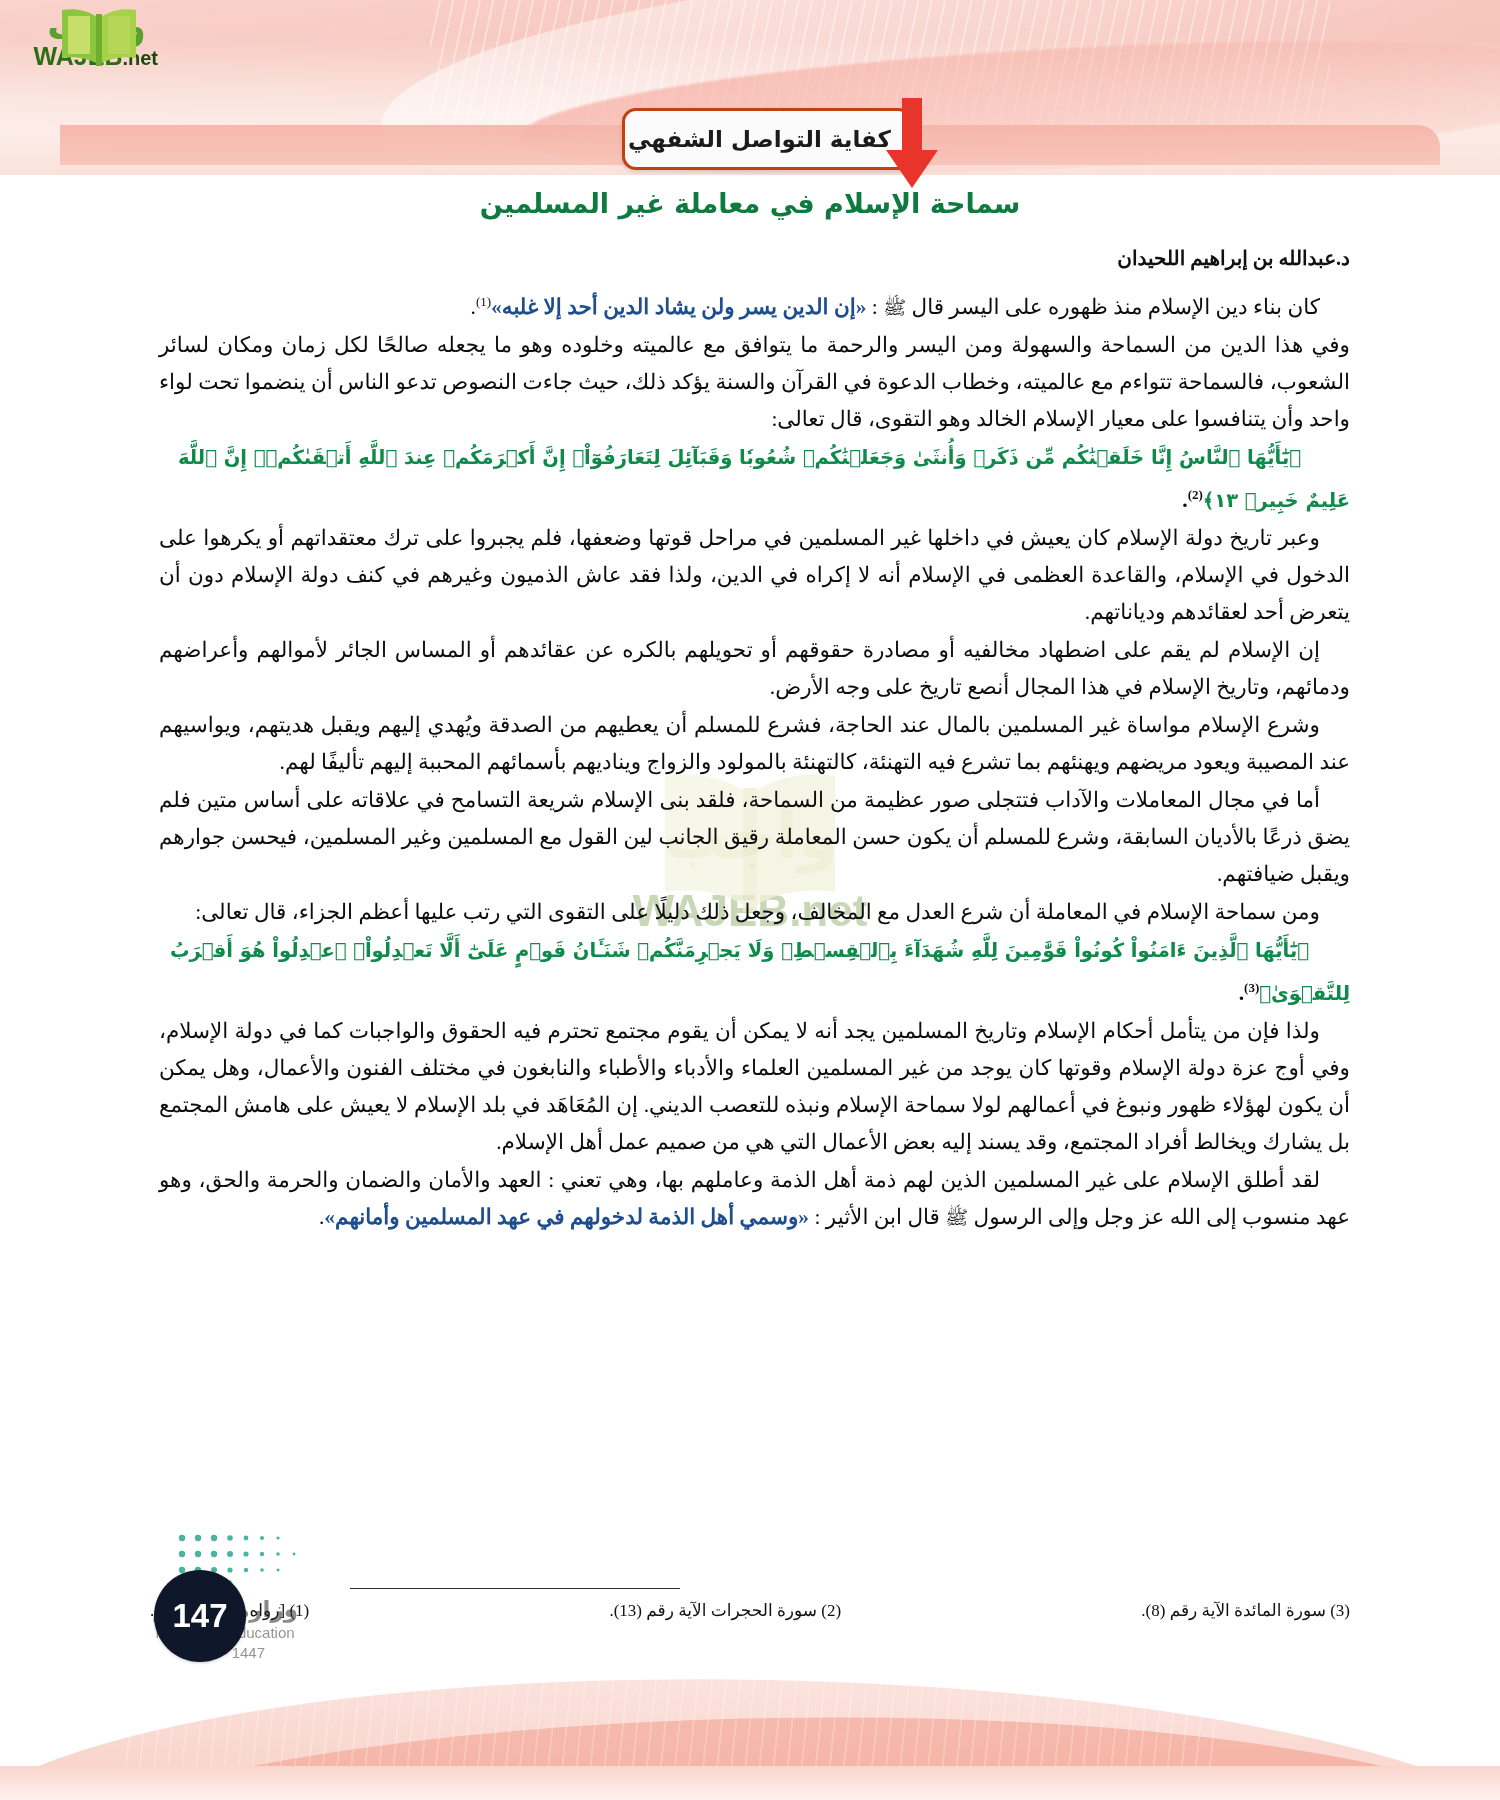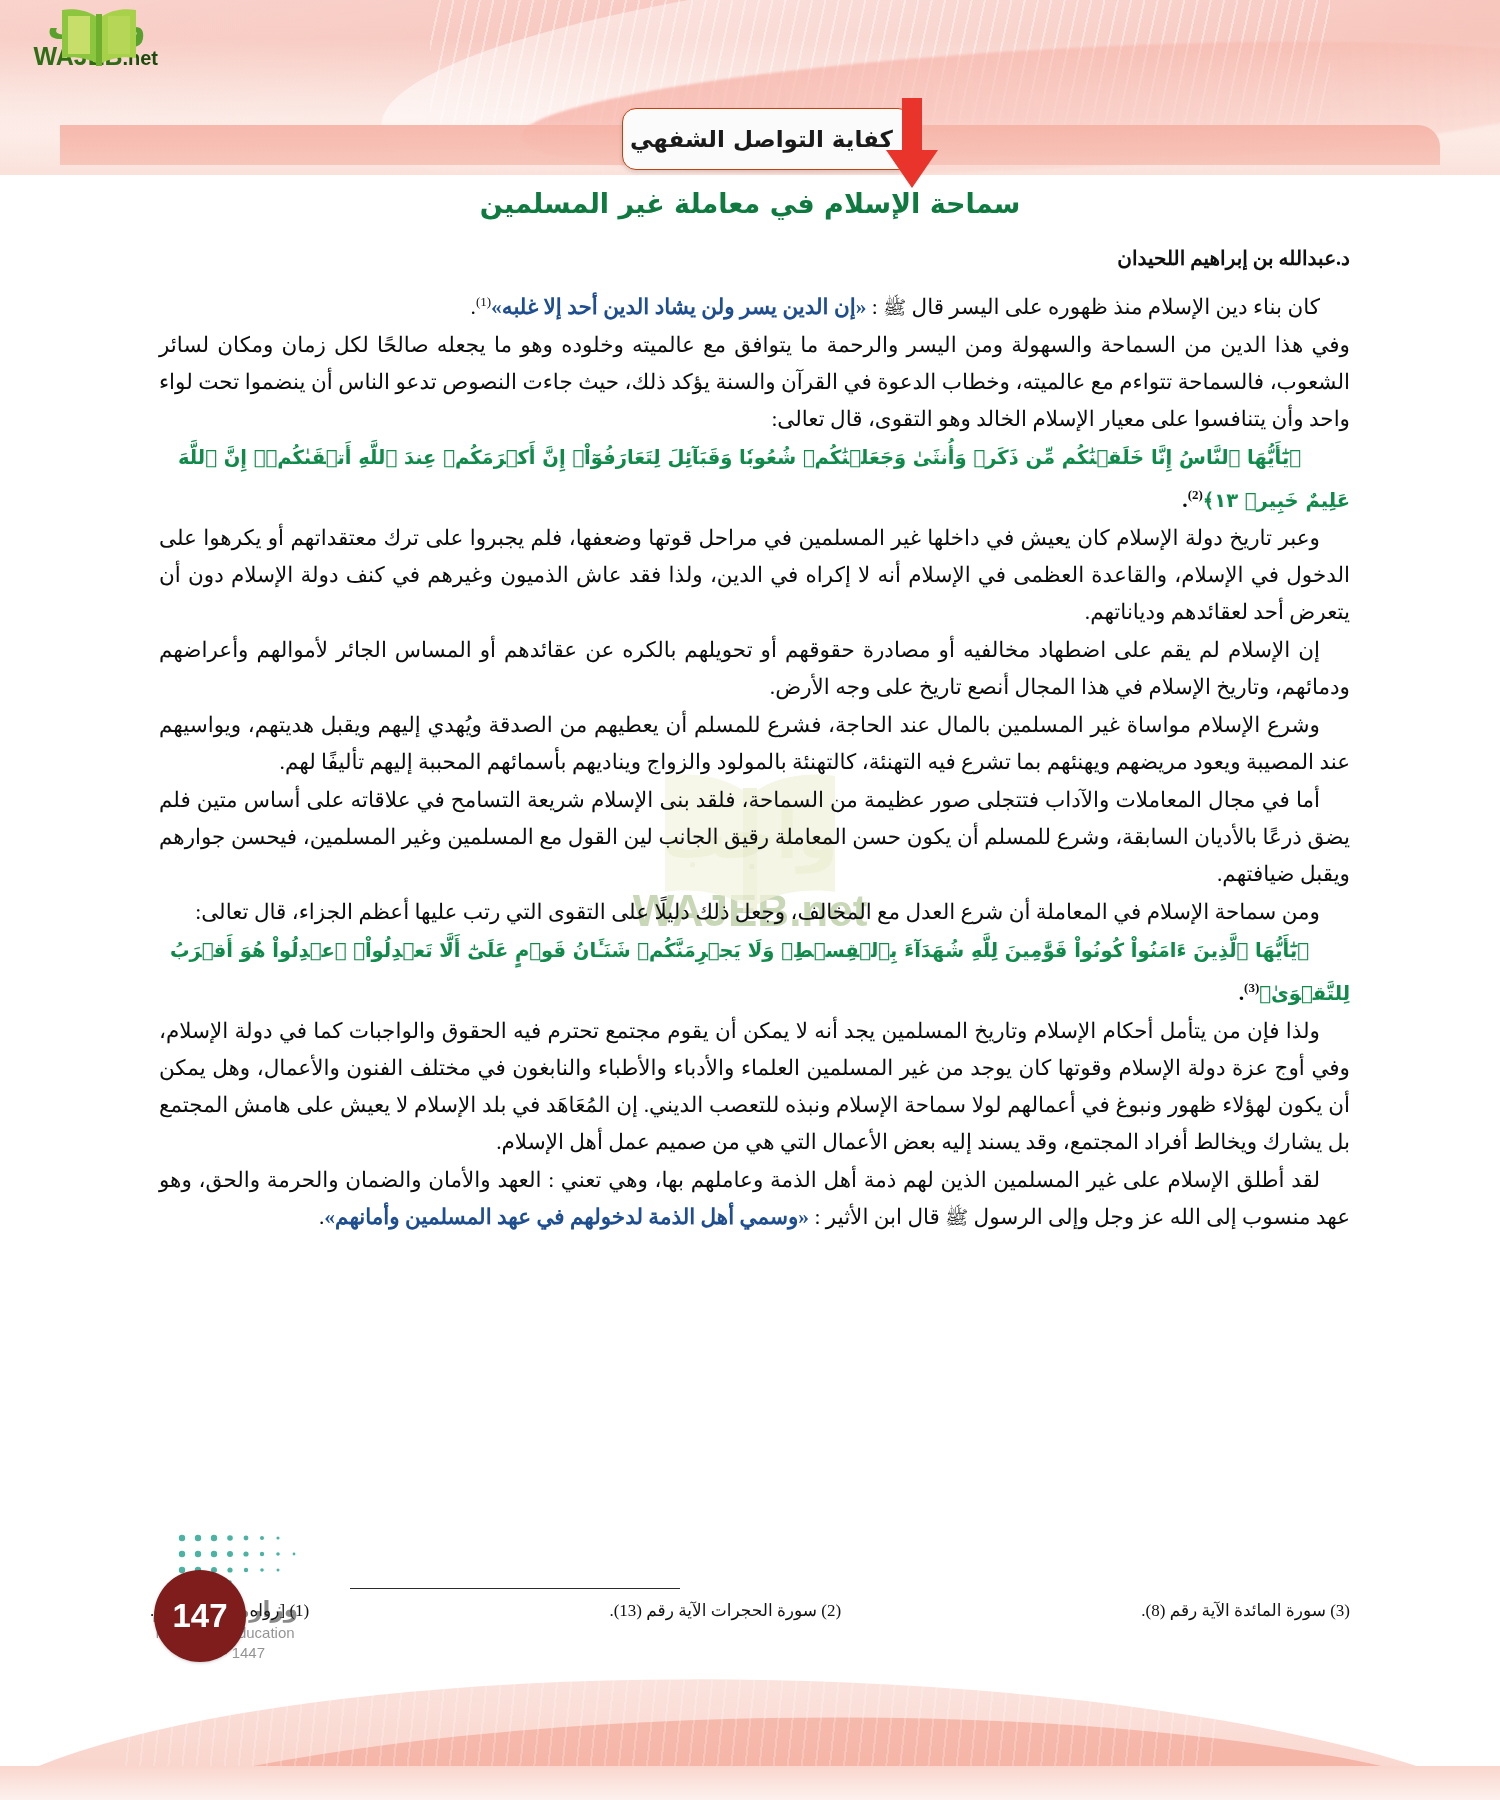--- a/index.html
+++ b/index.html
@@ -105,21 +105,21 @@
   }
   .logo-en .dotnet { color: #1b4a0c; font-size: 20px; }
   .logo-book { position: absolute; left: 48px; top: 4px; width: 82px; height: 62px; }
 
   
   .badge {
     position: absolute;
     right: 588px; top: 108px;
     width: 290px; height: 62px;
     background: #fbfbfb;
-    border: 1px solid #c2410c;
+    border: 3px solid #c2410c;
     border-radius: 14px;
     box-shadow: 0 2px 4px rgba(0,0,0,.13);
     z-index: 7;
   }
   .badge-text {
     position: absolute;
     right: 18px; top: 50%;
     transform: translateY(-50%);
     font-family: "DejaVu Sans", sans-serif;
     font-weight: 700;
@@ -232,21 +232,21 @@
   .footnotes span { white-space: nowrap; }
 
   
   .pagenum-wrap { position: absolute; right: 1172px; top: 1530px; width: 180px; height: 140px; z-index: 6; }
   .dots { position: absolute; left: 28px; top: 0; width: 150px; height: 56px; }
   .pagecircle {
     position: absolute;
     left: 6px; top: 40px;
     width: 92px; height: 92px;
     border-radius: 50%;
-    background: #7f1d1d;
+    background: #0f172a;
     display: flex;
     align-items: center;
     justify-content: center;
     color: #ffffff;
     font-family: "Liberation Sans", sans-serif;
     font-weight: 700;
     font-size: 33px;
     box-shadow: 0 1px 3px rgba(0,0,0,.2);
   }
 

